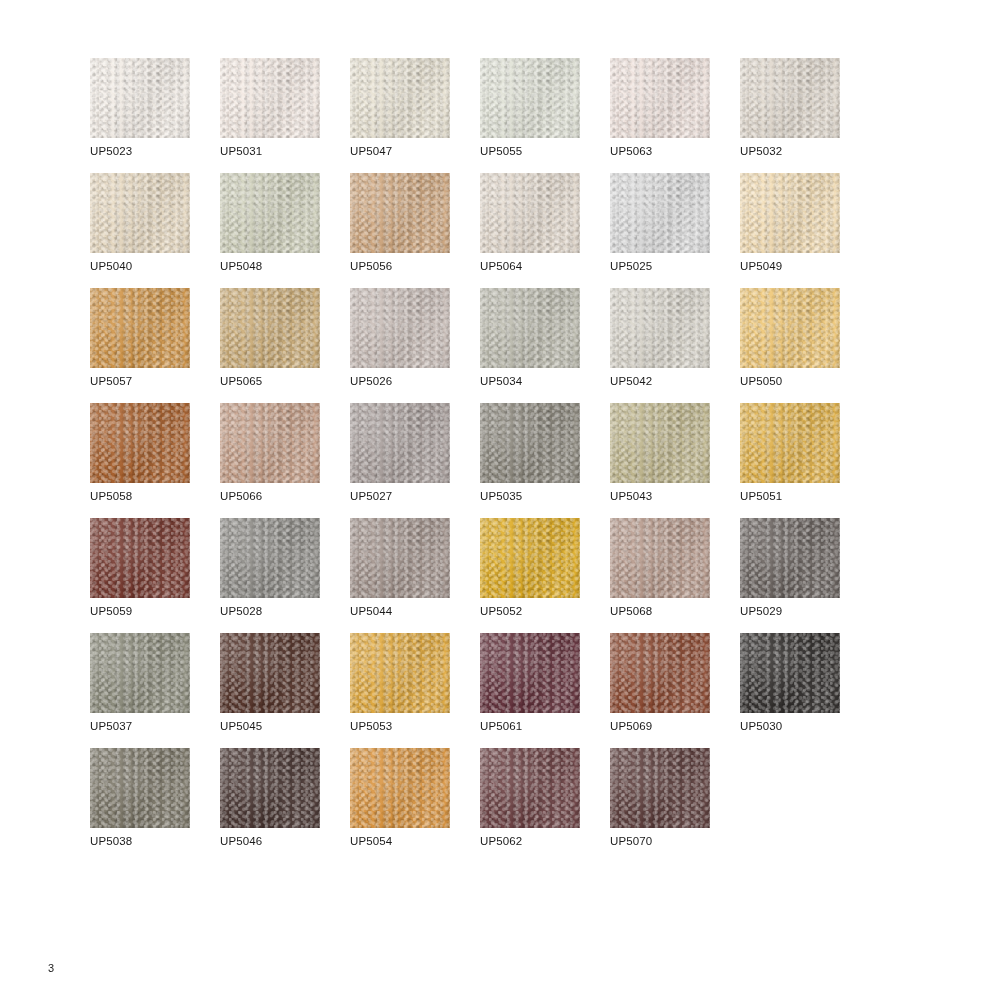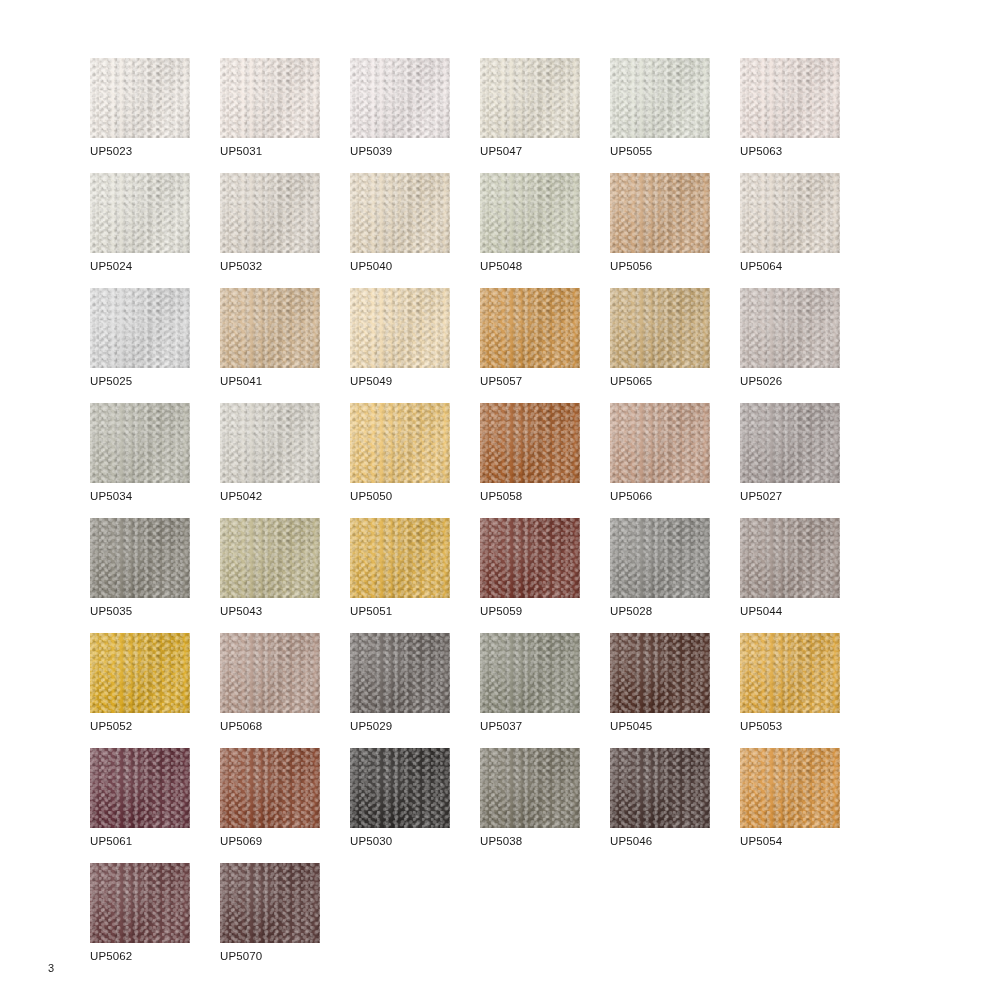--- a/index.html
+++ b/index.html
@@ -131,27 +131,20 @@
         <div class="swatch-label">UP5023</div>
       </div>
       <div class="swatch-cell">
         <div class="swatch-chip" style="background-color: rgb(243, 233, 226);">
           <div class="grain"></div>
           <div class="sheen"></div>
         </div>
         <div class="swatch-label">UP5031</div>
       </div>
       <div class="swatch-cell">
-        <div class="swatch-chip" style="background-color: rgb(241, 233, 232);">
-          <div class="grain"></div>
-          <div class="sheen"></div>
-        </div>
-        <div class="swatch-label">UP5039</div>
-      </div>
-      <div class="swatch-cell">
         <div class="swatch-chip" style="background-color: rgb(232, 226, 210);">
           <div class="grain"></div>
           <div class="sheen"></div>
         </div>
         <div class="swatch-label">UP5047</div>
       </div>
       <div class="swatch-cell">
         <div class="swatch-chip" style="background-color: rgb(224, 226, 214);">
           <div class="grain"></div>
           <div class="sheen"></div>
@@ -159,27 +152,20 @@
         <div class="swatch-label">UP5055</div>
       </div>
       <div class="swatch-cell">
         <div class="swatch-chip" style="background-color: rgb(239, 226, 220);">
           <div class="grain"></div>
           <div class="sheen"></div>
         </div>
         <div class="swatch-label">UP5063</div>
       </div>
       <div class="swatch-cell">
-        <div class="swatch-chip" style="background-color: rgb(229, 227, 217);">
-          <div class="grain"></div>
-          <div class="sheen"></div>
-        </div>
-        <div class="swatch-label">UP5024</div>
-      </div>
-      <div class="swatch-cell">
         <div class="swatch-chip" style="background-color: rgb(224, 216, 205);">
           <div class="grain"></div>
           <div class="sheen"></div>
         </div>
         <div class="swatch-label">UP5032</div>
       </div>
       <div class="swatch-cell">
         <div class="swatch-chip" style="background-color: rgb(231, 217, 193);">
           <div class="grain"></div>
           <div class="sheen"></div>
@@ -208,27 +194,20 @@
         <div class="swatch-label">UP5064</div>
       </div>
       <div class="swatch-cell">
         <div class="swatch-chip" style="background-color: rgb(220, 220, 220);">
           <div class="grain"></div>
           <div class="sheen"></div>
         </div>
         <div class="swatch-label">UP5025</div>
       </div>
       <div class="swatch-cell">
-        <div class="swatch-chip" style="background-color: rgb(212, 183, 146);">
-          <div class="grain"></div>
-          <div class="sheen"></div>
-        </div>
-        <div class="swatch-label">UP5041</div>
-      </div>
-      <div class="swatch-cell">
         <div class="swatch-chip" style="background-color: rgb(242, 220, 180);">
           <div class="grain"></div>
           <div class="sheen"></div>
         </div>
         <div class="swatch-label">UP5049</div>
       </div>
       <div class="swatch-cell">
         <div class="swatch-chip" style="background-color: rgb(207, 148, 72);">
           <div class="grain"></div>
           <div class="sheen"></div>

